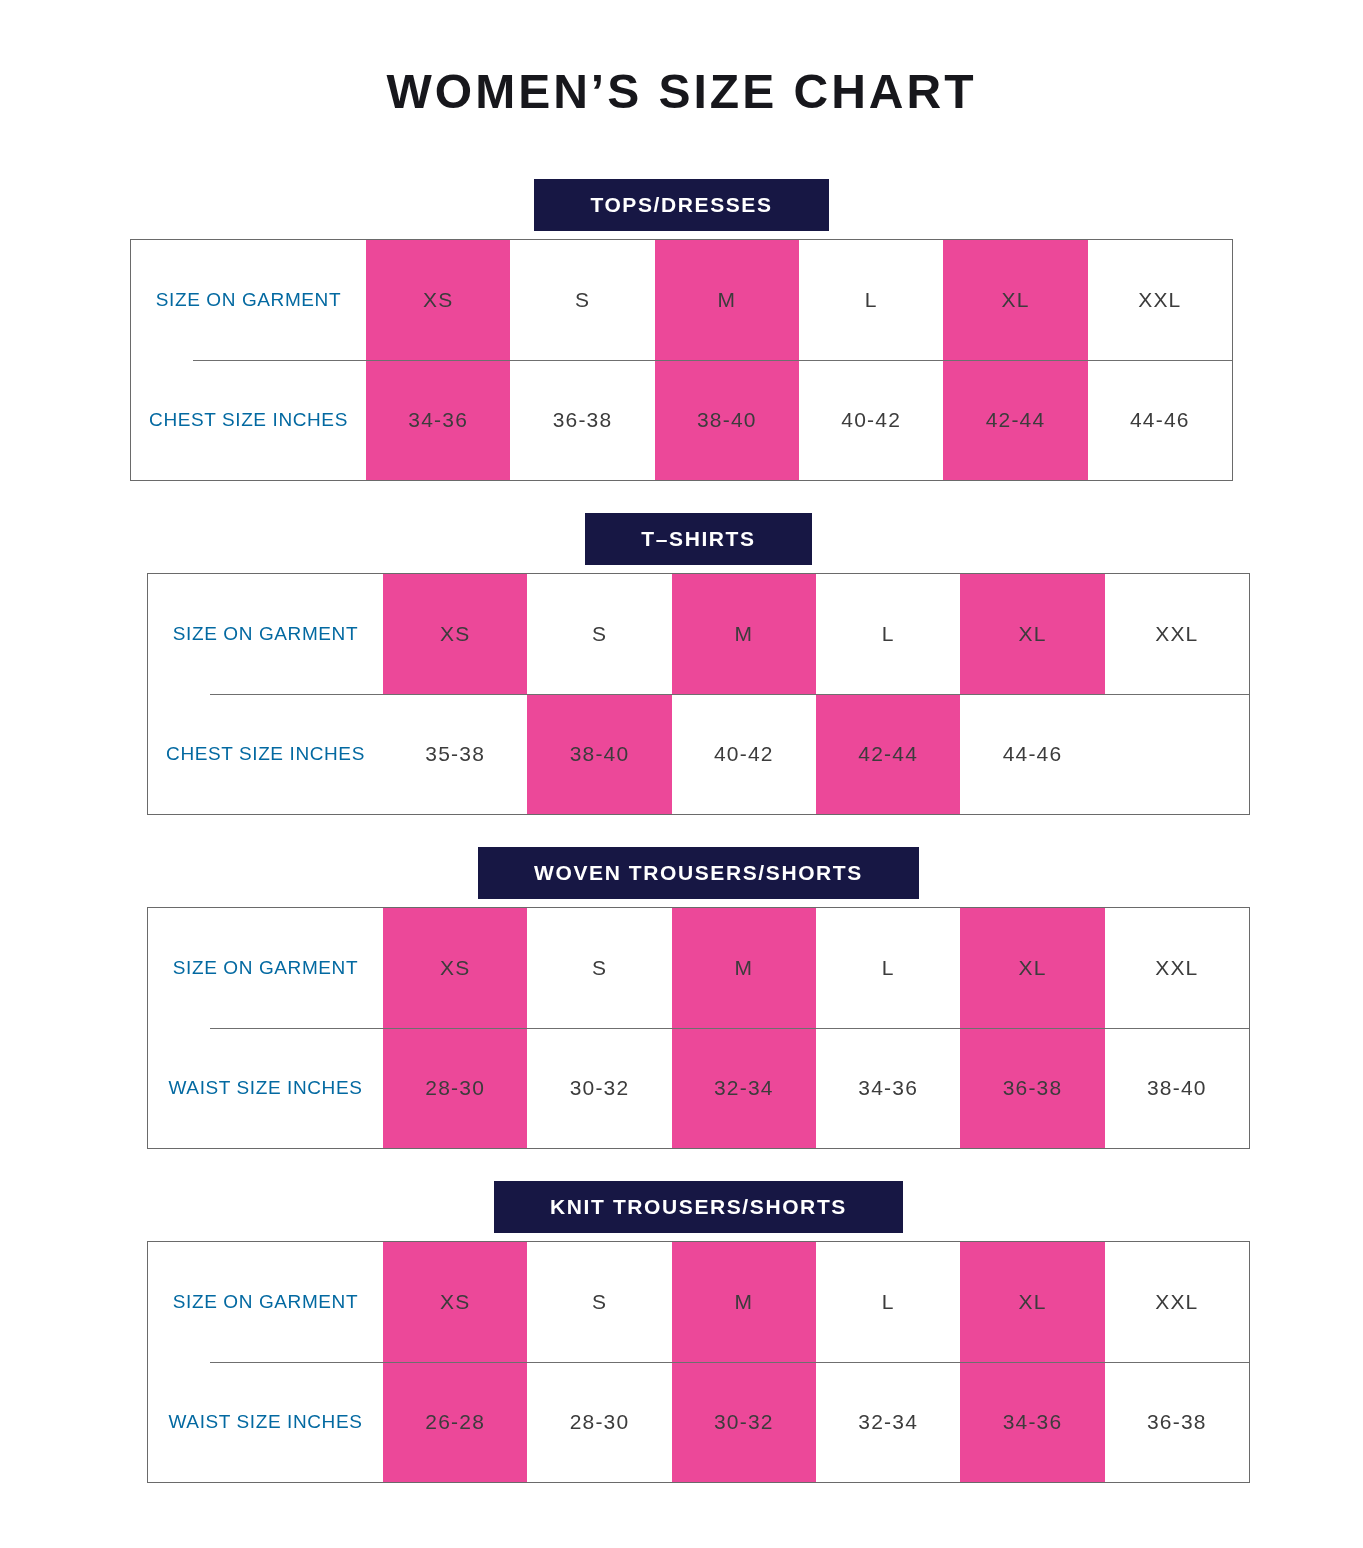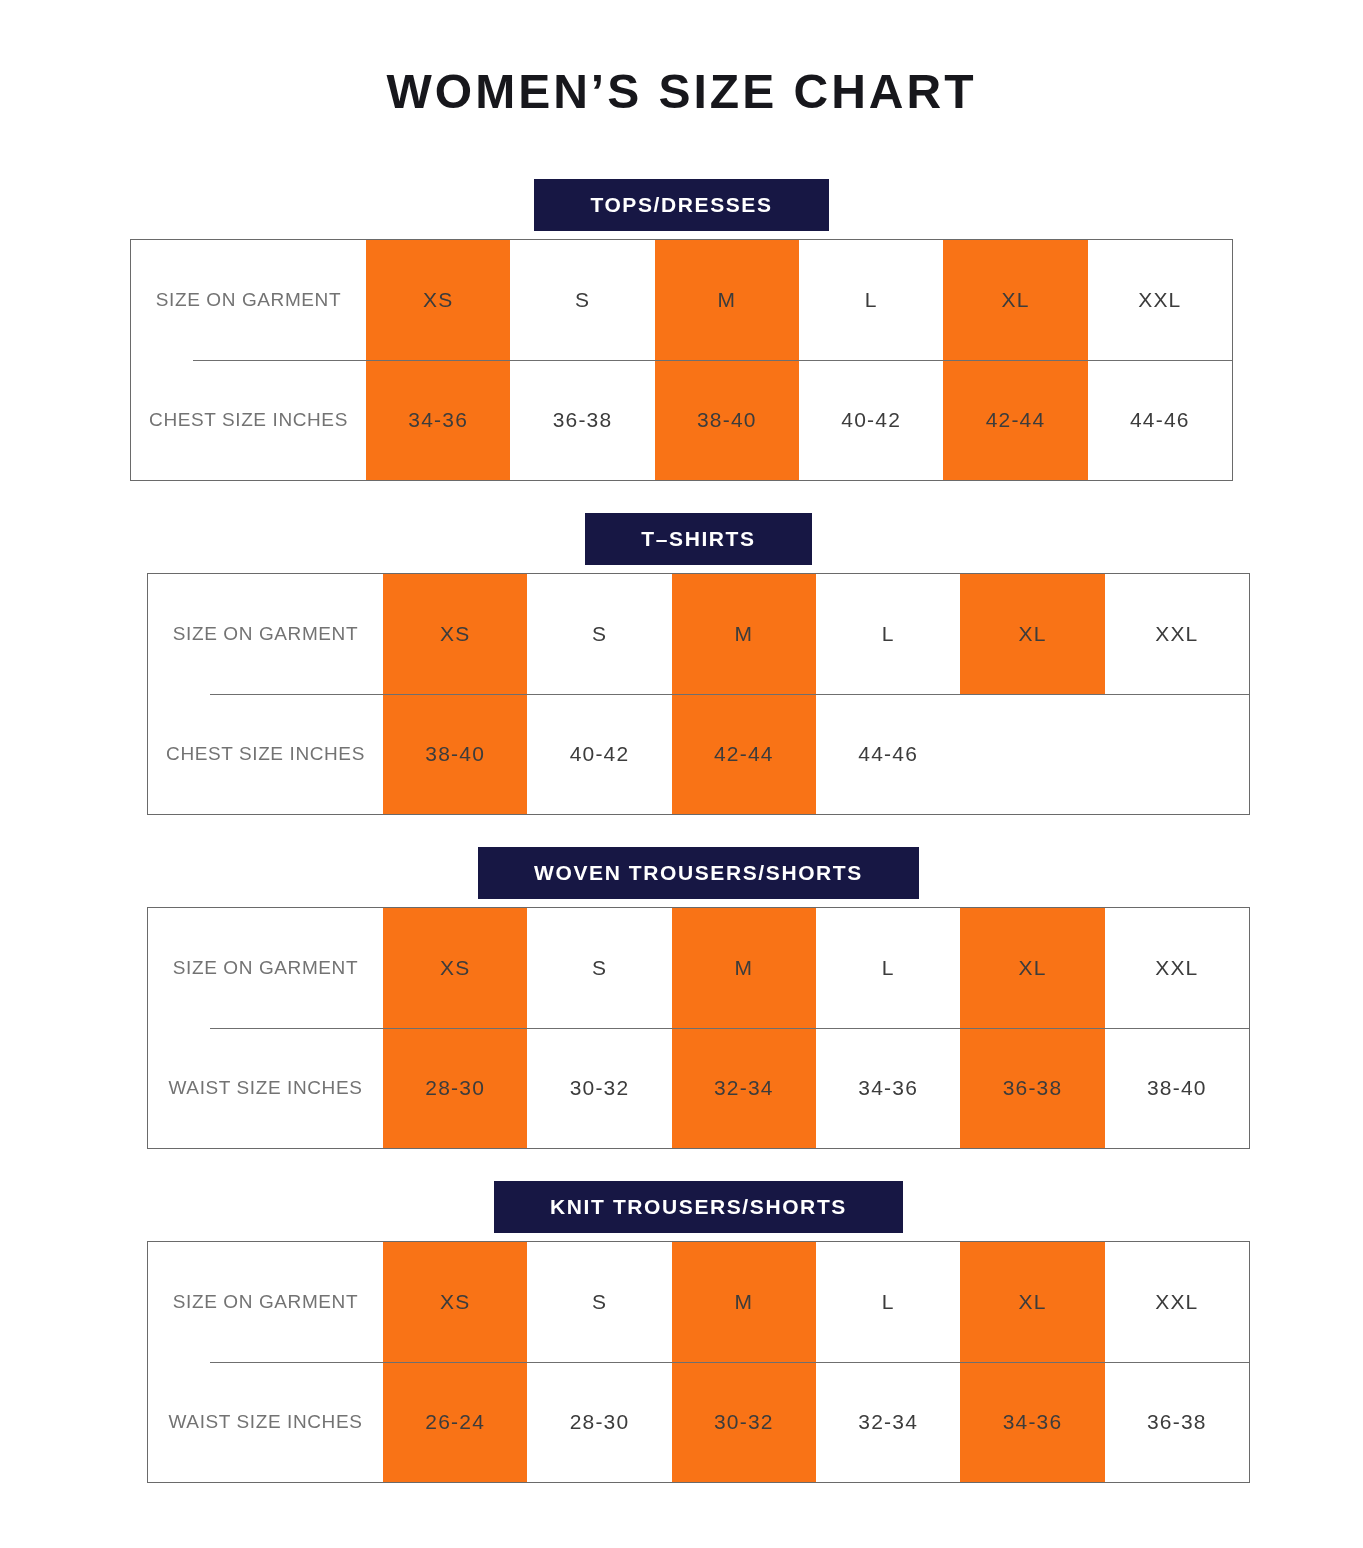--- a/index.html
+++ b/index.html
@@ -59,24 +59,24 @@
     display: grid;
     grid-template-columns: 235px repeat(6, 1fr);
   }
   .cell {
     display: flex;
     align-items: center;
     justify-content: center;
     white-space: nowrap;
   }
   .cell.alt {
-    background: #f97316;
+    background: #ec4899;
   }
   .cell.lbl {
-    color: #737373;
+    color: #0369a1;
     font-size: 19px;
     letter-spacing: 0.6px;
     font-weight: 400;
   }
   .cell.val {
     color: #3c3c3c;
     font-size: 21px;
     letter-spacing: 1.2px;
     font-weight: 400;
   }
@@ -126,20 +126,21 @@
         <div class="cell val alt">XS</div>
         <div class="cell val">S</div>
         <div class="cell val alt">M</div>
         <div class="cell val">L</div>
         <div class="cell val alt">XL</div>
         <div class="cell val">XXL</div>
       </div>
       <div class="row-divider"></div>
       <div class="trow">
         <div class="cell lbl">CHEST SIZE INCHES</div>
+        <div class="cell val">35-38</div>
         <div class="cell val alt">38-40</div>
         <div class="cell val">40-42</div>
         <div class="cell val alt">42-44</div>
         <div class="cell val">44-46</div>
       </div>
     </div>
   </div>
 
   <div class="size-section">
     <div class="section-badge">WOVEN TROUSERS/SHORTS</div>
@@ -174,21 +175,21 @@
         <div class="cell val alt">XS</div>
         <div class="cell val">S</div>
         <div class="cell val alt">M</div>
         <div class="cell val">L</div>
         <div class="cell val alt">XL</div>
         <div class="cell val">XXL</div>
       </div>
       <div class="row-divider"></div>
       <div class="trow">
         <div class="cell lbl">WAIST SIZE INCHES</div>
-        <div class="cell val alt">26-24</div>
+        <div class="cell val alt">26-28</div>
         <div class="cell val">28-30</div>
         <div class="cell val alt">30-32</div>
         <div class="cell val">32-34</div>
         <div class="cell val alt">34-36</div>
         <div class="cell val">36-38</div>
       </div>
     </div>
   </div>
 
 </div>

